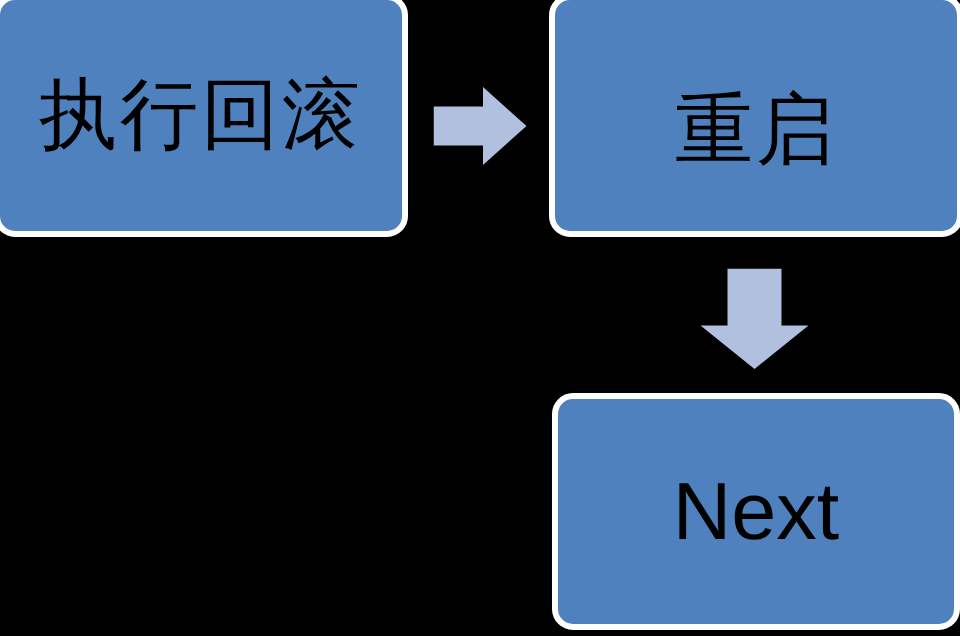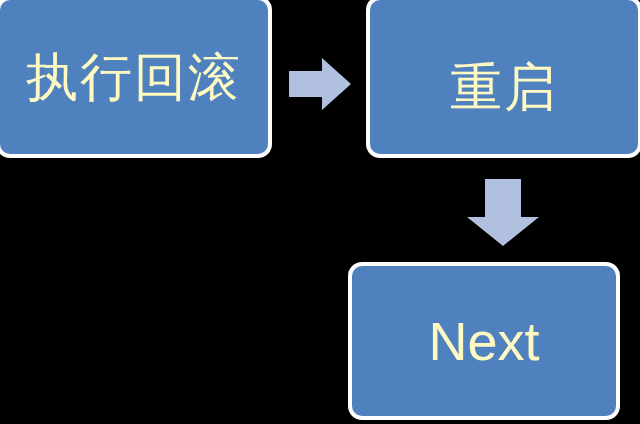--- a/index.html
+++ b/index.html
@@ -26,21 +26,21 @@
     display: flex;
     align-items: center;
     justify-content: center;
     color: #FFFFFF;
     line-height: 1;
     white-space: nowrap;
     user-select: none;
   }
   .node .node-label {
     display: block;
-    color: #fef9c3;
+    color: #000000;
   }
 
   #node-rollback {
     left: -4px;
     top: -4px;
     width: 276px;
     height: 162px;
   }
   #node-rollback .node-label {
     font-size: 52px;
@@ -53,21 +53,21 @@
     width: 276px;
     height: 162px;
   }
   #node-restart .node-label {
     font-size: 52px;
     letter-spacing: 2px;
     margin-top: 20px;
   }
 
   #node-next {
-    left: 348px;
+    left: 368px;
     top: 262px;
     width: 272px;
     height: 158px;
   }
   #node-next .node-label {
     font-size: 54px;
     letter-spacing: 0px;
   }
 
   

